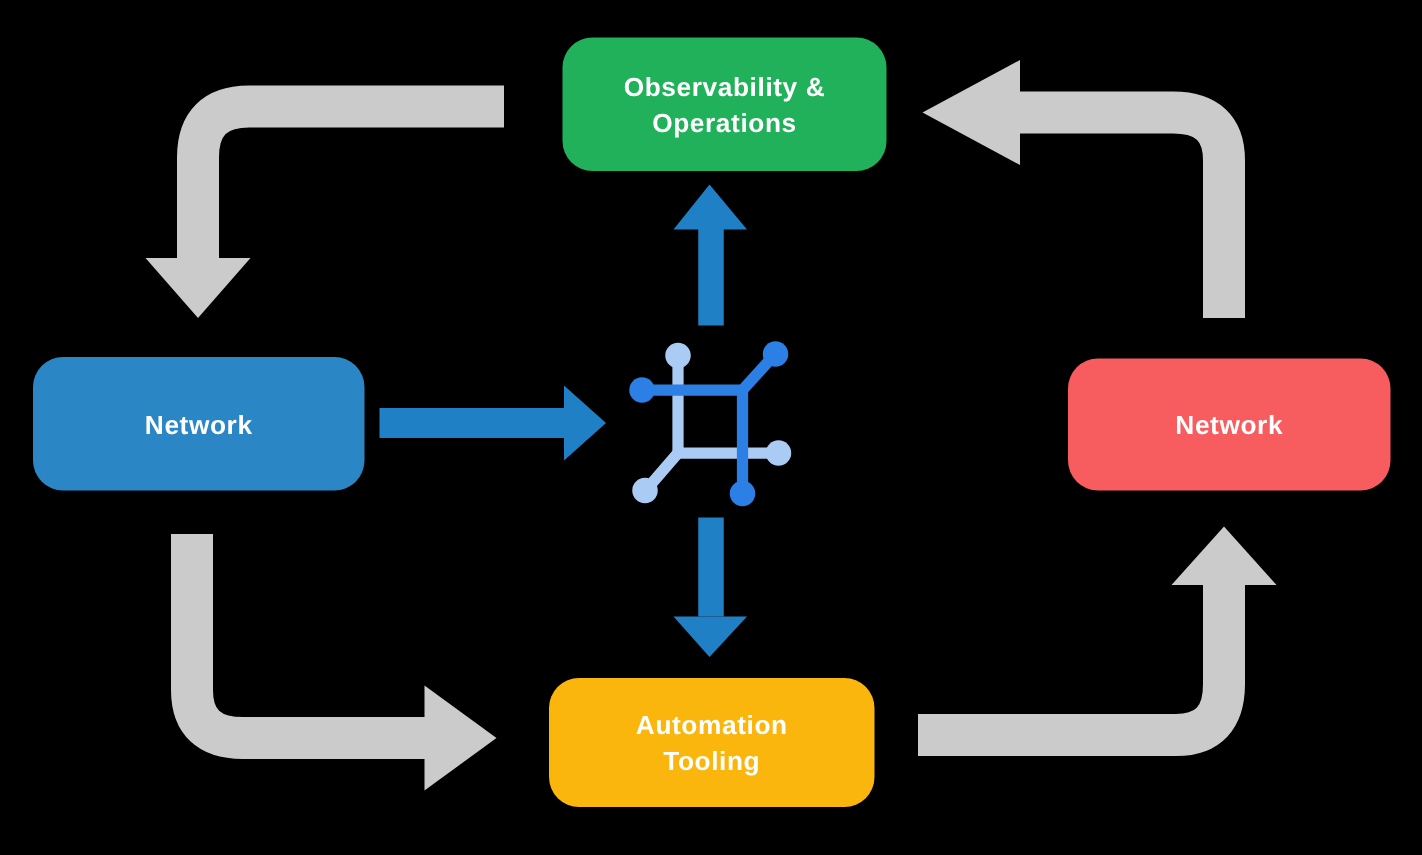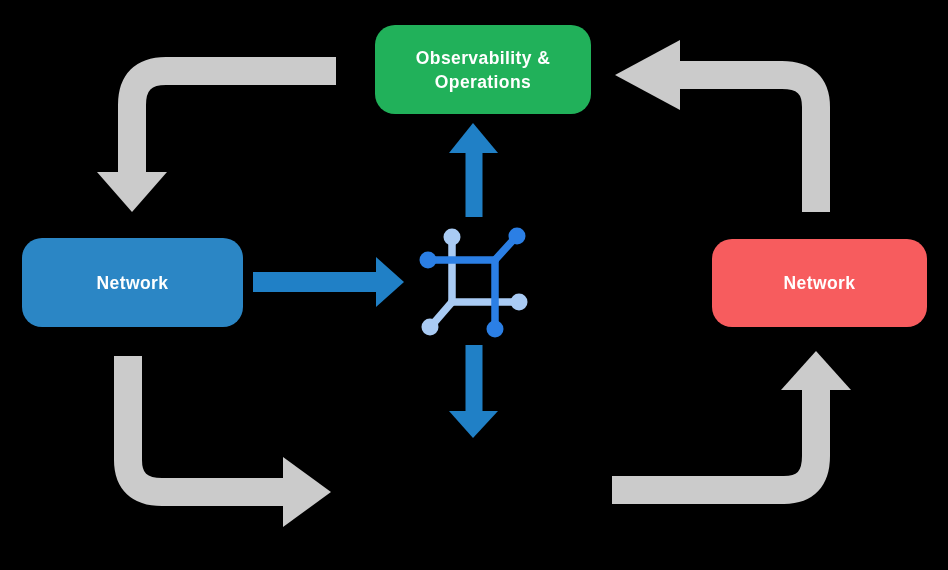--- a/index.html
+++ b/index.html
@@ -96,20 +96,26 @@
       <span>Network</span>
     </div>
   </div>
 
   <div class="node node-infrastructure" style="background: rgb(247, 92, 94);">
     <div class="node-label">
       <span>Network</span>
     </div>
   </div>
 
+  <div class="node node-tooling" style="background: rgb(250, 182, 13);">
+    <div class="node-label">
+      <span>Automation</span>
+      <span>Tooling</span>
+    </div>
+  </div>
 
   <svg class="center-icon" width="110" height="112" viewBox="0 0 110 112">
     <g fill="none" stroke-width="7.5" stroke-linecap="round" stroke-linejoin="round" stroke="#A9CBF4">
       <path d="M33 10 V75"></path>
       <path d="M33 75 H76"></path>
       <path d="M33 75 L14 97"></path>
       <path d="M76 75 H98"></path>
     </g>
     <g stroke="none" fill="#A9CBF4">
       <circle cx="33" cy="10" r="8.5"></circle>

